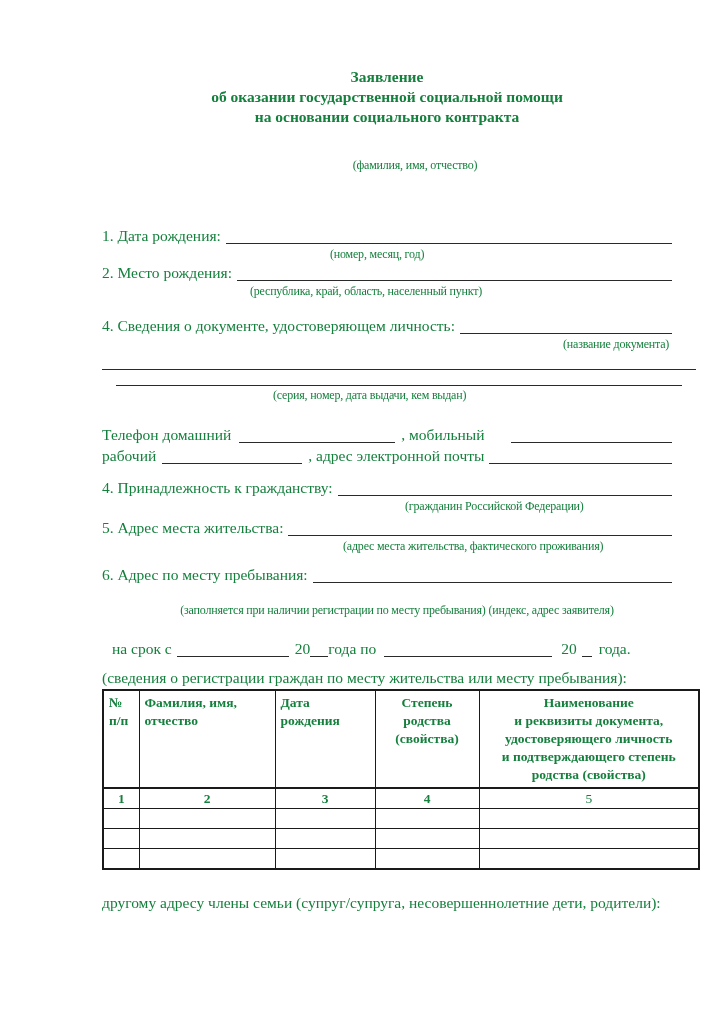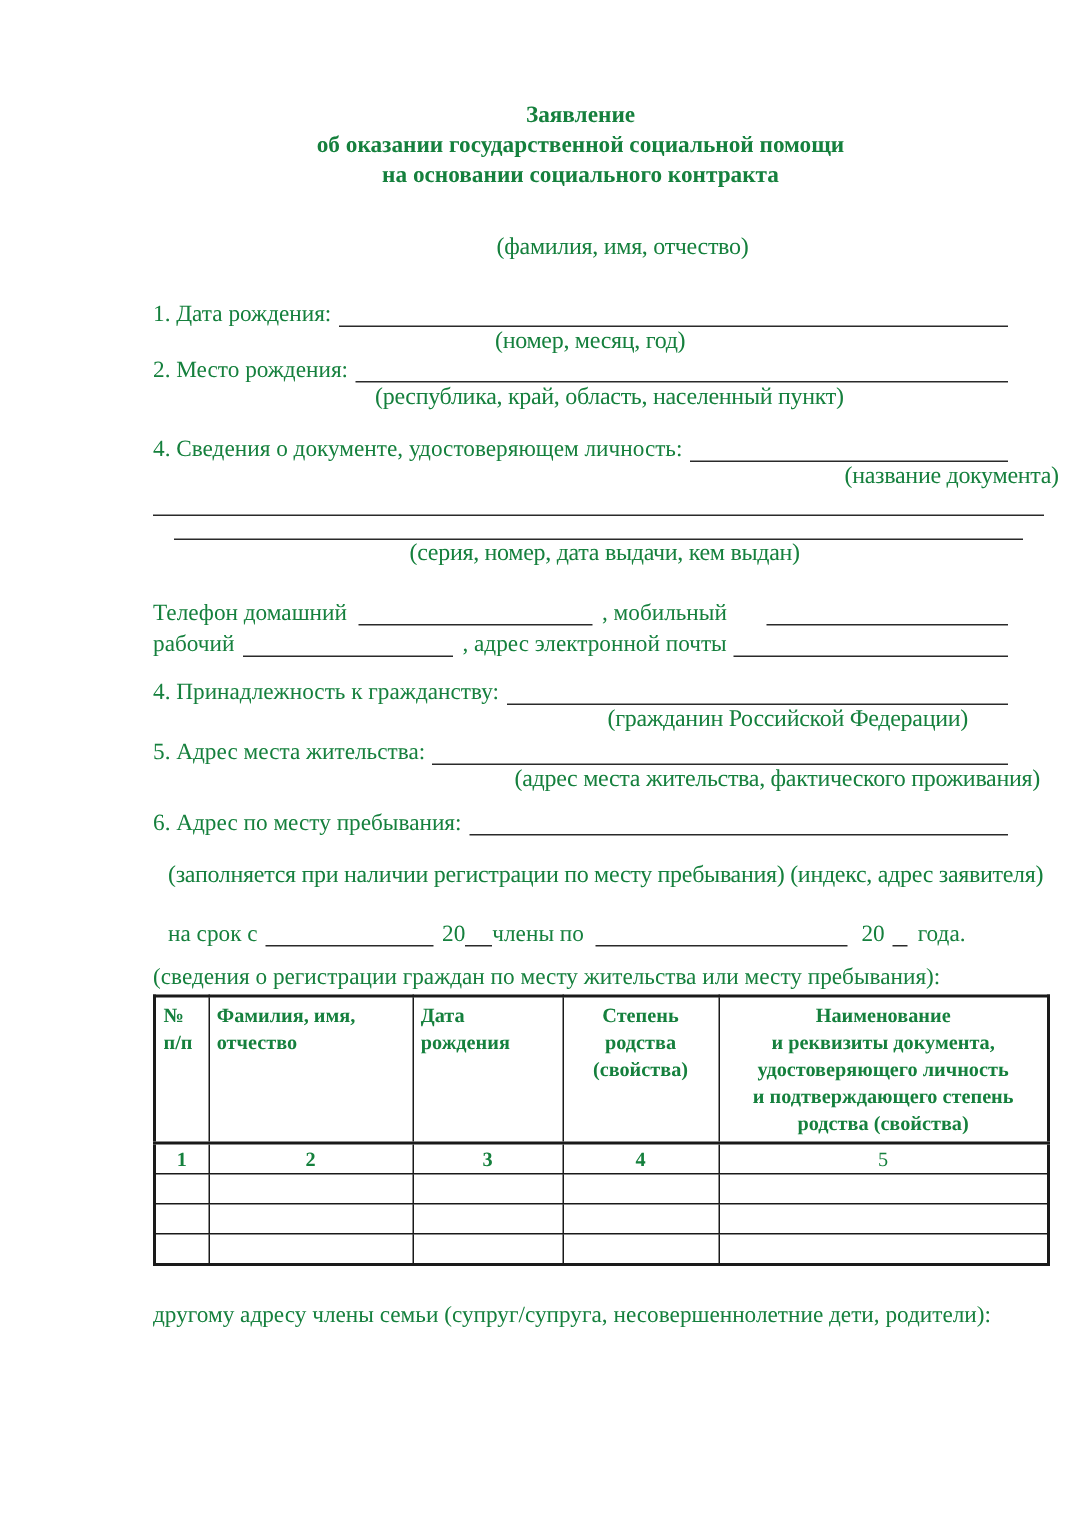--- a/index.html
+++ b/index.html
@@ -11,21 +11,21 @@
     box-sizing: border-box;
     padding: 67px 52px 0 102px;
     font-family: "Liberation Serif", "DejaVu Serif", serif;
     color: #15803d;
     font-size: 15.5px;
     line-height: 21px;
     overflow: hidden;
   }
   .doc-title { text-align: center; font-weight: bold; line-height: 20px; }
   .hint {
-    font-size: 16px;
+    font-size: 12px;
     line-height: 16px;
     letter-spacing: -0.2px;
     white-space: nowrap;
   }
   .hint-fio { text-align: center; transform: translateX(28px); margin-top: 30px; }
   .field-row { display: flex; align-items: flex-end; }
   .fill {
     display: inline-block;
     border-bottom: 1px solid #2a2a2a;
     height: 17px;
@@ -56,21 +56,21 @@
     line-height: 18px;
     white-space: pre-line;
     border-bottom-width: 2px;
   }
   .reg-table th.c4, .reg-table th.c5 { text-align: center; }
   .reg-table td { height: 19px; line-height: 17px; padding: 0 3px; text-align: center; }
   .reg-table tr.numbers td { font-weight: bold; }
   .reg-table tr.numbers td.c5 { font-weight: normal; }
 
   
-  .row-birthdate   { margin-top: 26px; }
+  .row-birthdate   { margin-top: 52px; }
   .row-birthplace  { }
   .row-iddoc       { margin-top: 16px; }
   .row-phone1      { margin-top: 21px; }
   .row-citizenship { margin-top: 11px; }
   .row-residence   { margin-top: 3px; }
   .row-stay        { margin-top: 10px; }
   .hint-stay       { margin-top: 17px; text-align: center; white-space: nowrap; transform: translateX(10px); }
   .period-row      { margin-top: 20px; display: flex; align-items: flex-end; margin-left: 10px; }
   .para7           { margin-top: 8px; }
   .para8           { margin-top: 22px; }
@@ -147,21 +147,21 @@
     <span>6. Адрес по месту пребывания:</span>
     <span class="fill grow"></span>
   </div>
   <div class="hint hint-stay">(заполняется при наличии регистрации по месту пребывания) (индекс, адрес заявителя)</div>
 
   <div class="period-row">
     <span>на срок с</span>
     <span class="fill w112"></span>
     <span>20</span>
     <span class="fill w18"></span>
-    <span>члены по</span>
+    <span>года по</span>
     <span class="fill w170"></span>
     <span>20</span>
     <span class="fill w10"></span>
     <span>года.</span>
   </div>
 
   <div class="para para7">
     <div>(сведения о регистрации граждан по месту жительства или месту пребывания):</div>
   </div>
 

